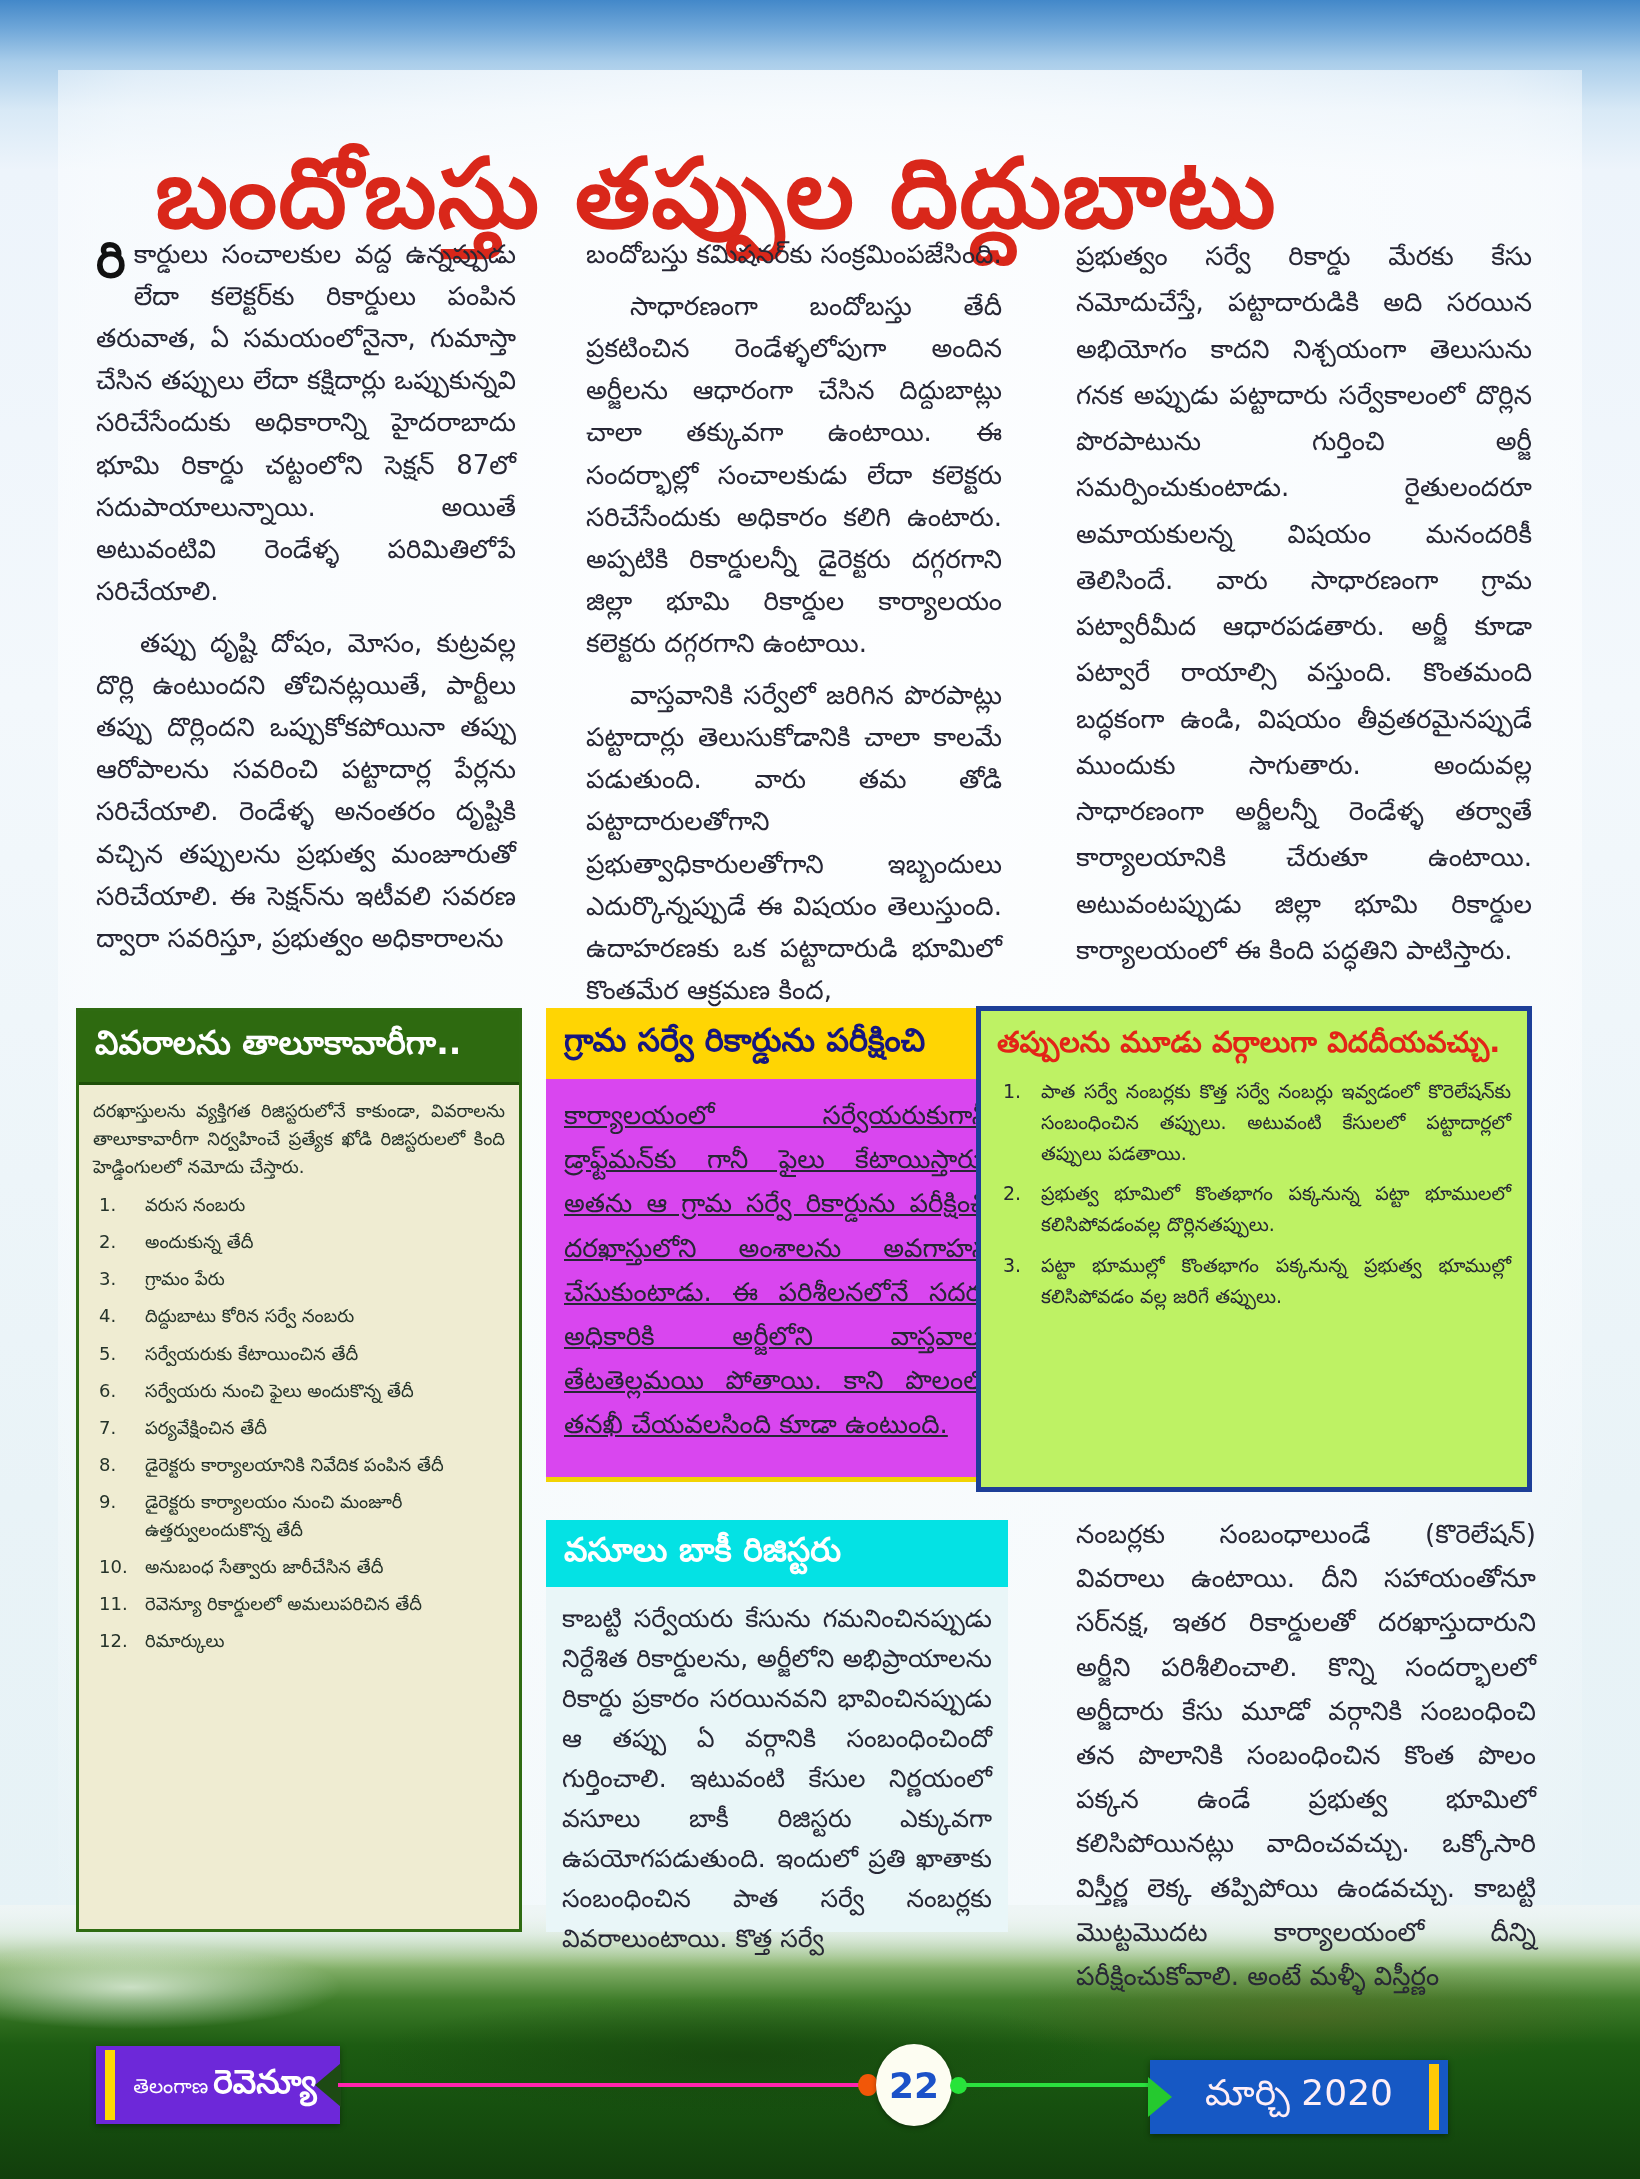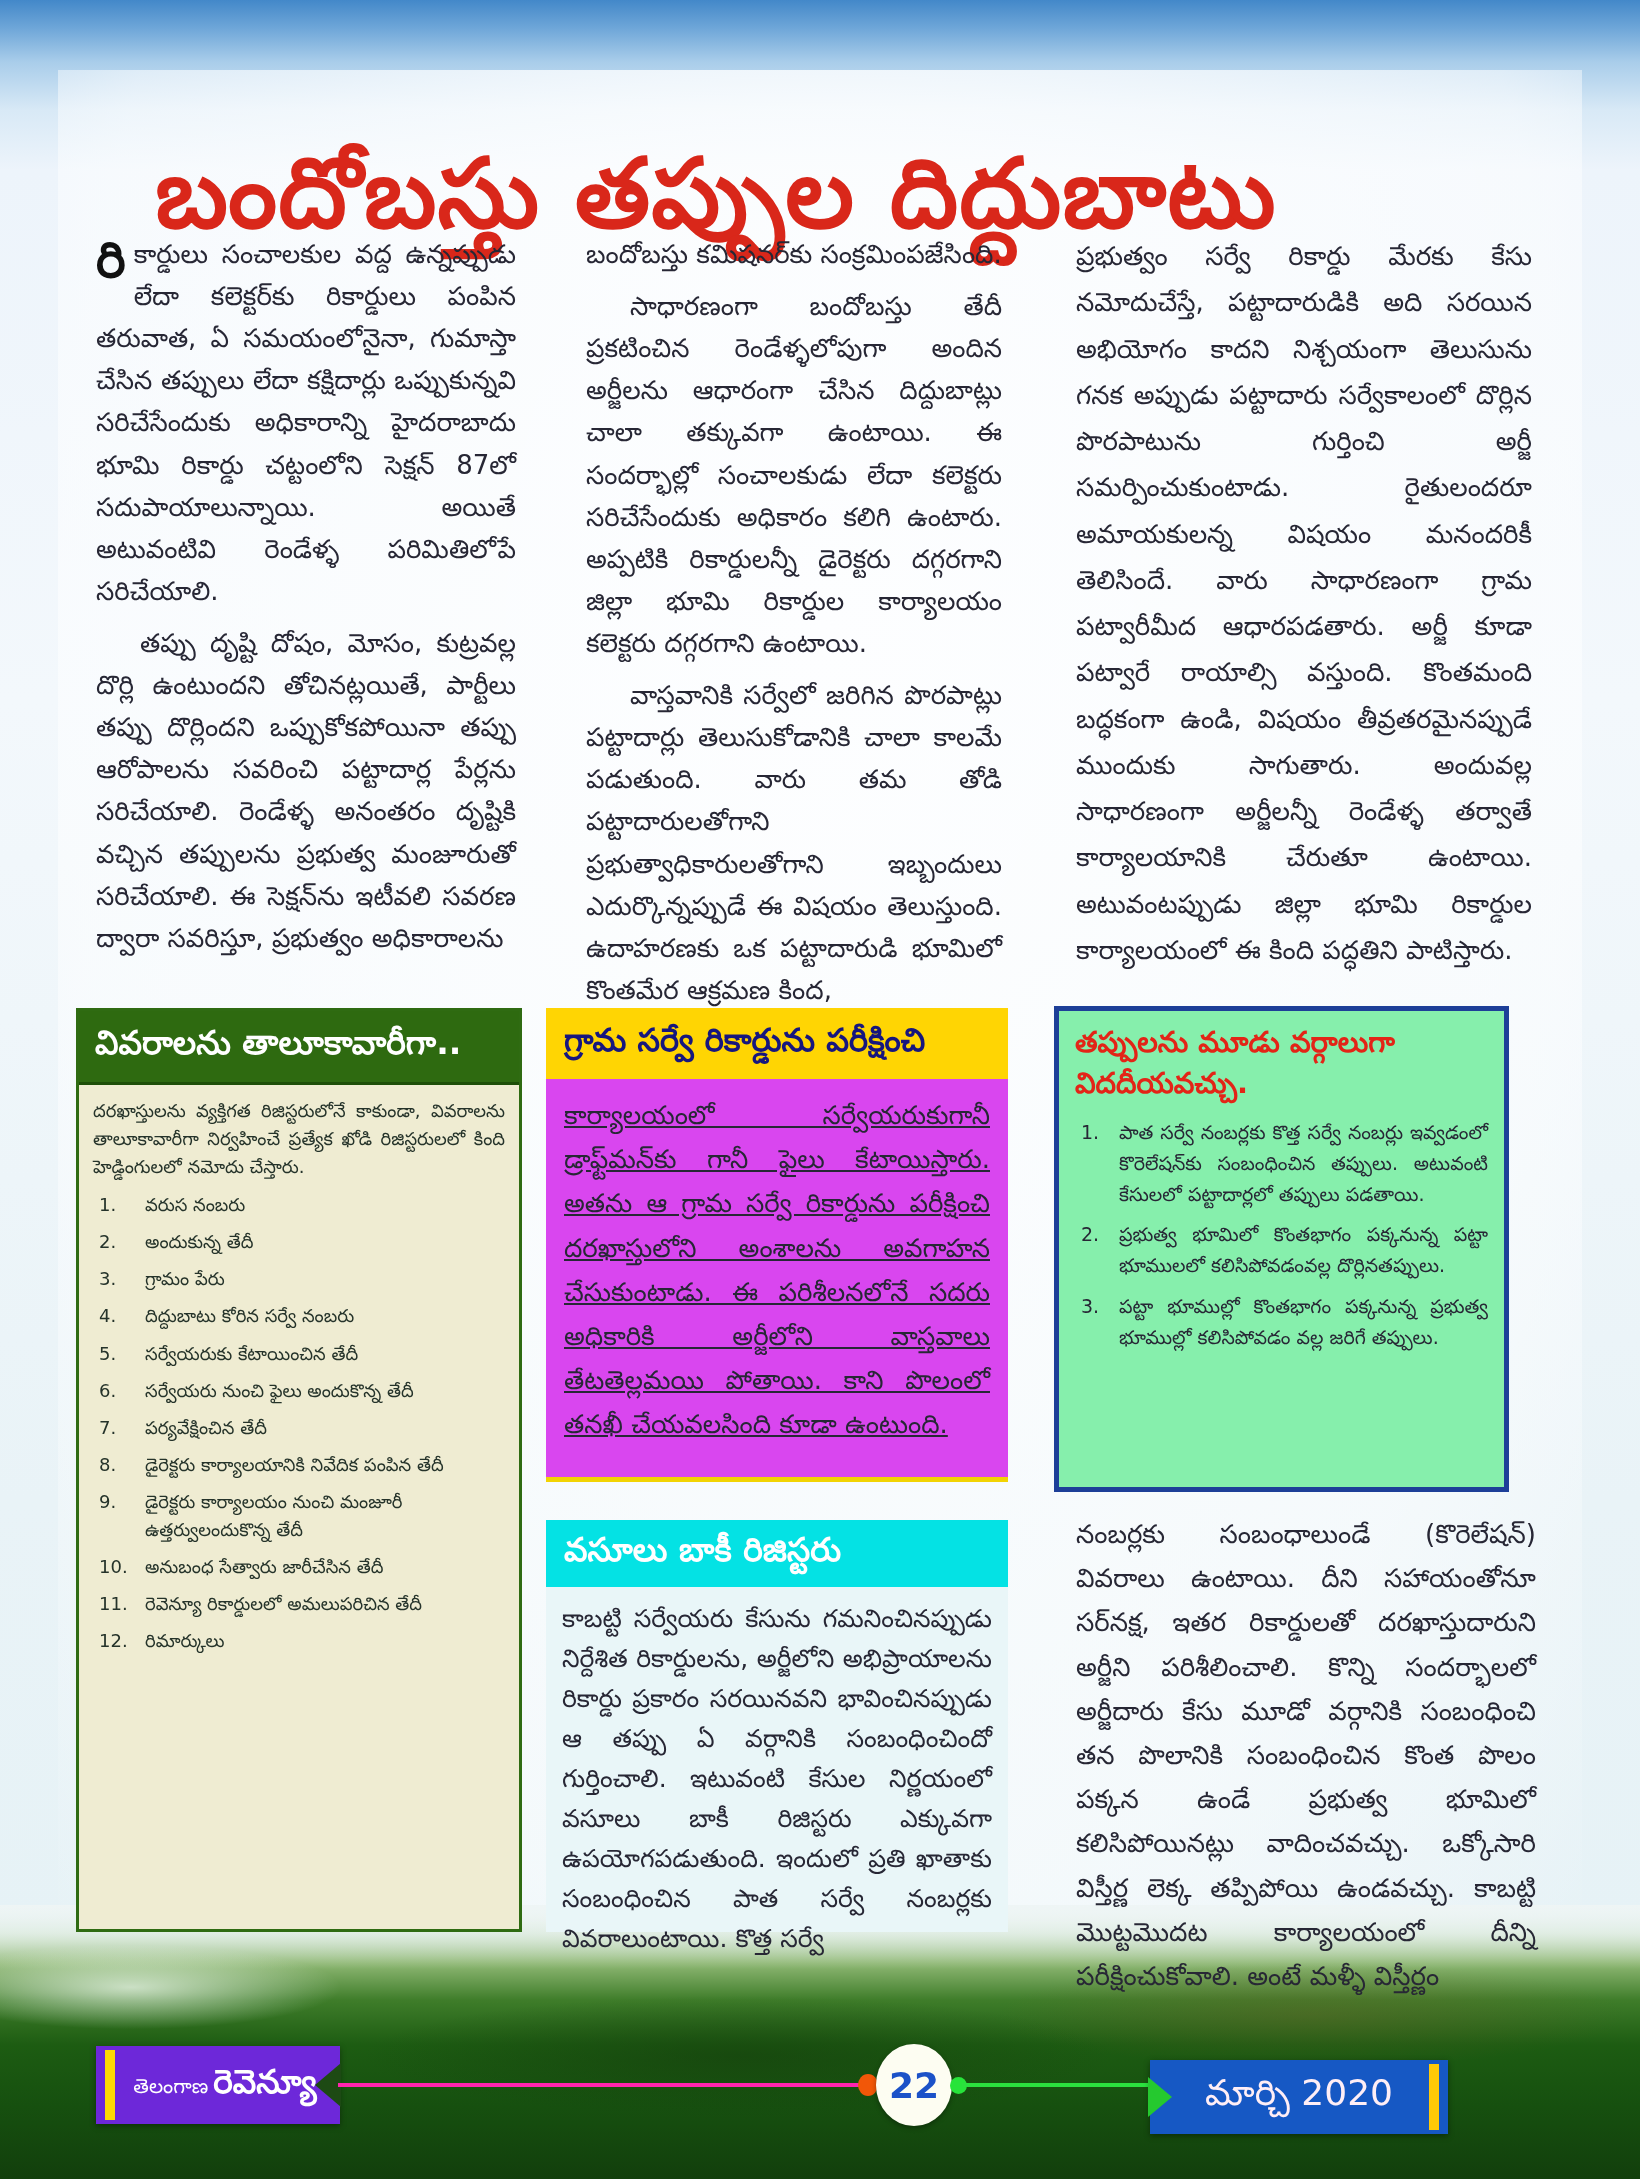--- a/index.html
+++ b/index.html
@@ -84,22 +84,22 @@
     position:absolute;left:546px;top:1520px;width:462px;height:412px;
     background:#e9f6f8;box-sizing:border-box;
   }
   .cbox-head{
     background:#04e2e4;color:#ffffff;font-weight:bold;font-size:33px;
     padding:10px 18px;
   }
   .cbox-body{padding:12px 16px;font-size:25px;line-height:1.6;color:#272735;text-align:justify;}
 
   .bbox{
-    position:absolute;left:1054px;top:1006px;width:455px;height:486px;
-    background:#86efac;border:5px solid #1d3f98;box-sizing:border-box;
+    position:absolute;left:976px;top:1006px;width:556px;height:486px;
+    background:#bef264;border:5px solid #1d3f98;box-sizing:border-box;
     padding:14px 16px;
   }
   .bbox-title{color:#e32417;font-weight:bold;font-size:29px;margin:0 0 10px 0;}
   .bbox-list{list-style:none;counter-reset:m;margin:0;padding:0;font-size:19px;line-height:1.62;color:#272735;text-align:justify;}
   .bbox-list li{counter-increment:m;position:relative;padding-left:44px;margin-bottom:10px;}
   .bbox-list li::before{content:counter(m) ".";position:absolute;left:6px;}
 
   .col3-bottom{
     position:absolute;left:1076px;top:1512px;width:460px;
     font-size:26px;line-height:1.7;color:#272735;text-align:justify;

